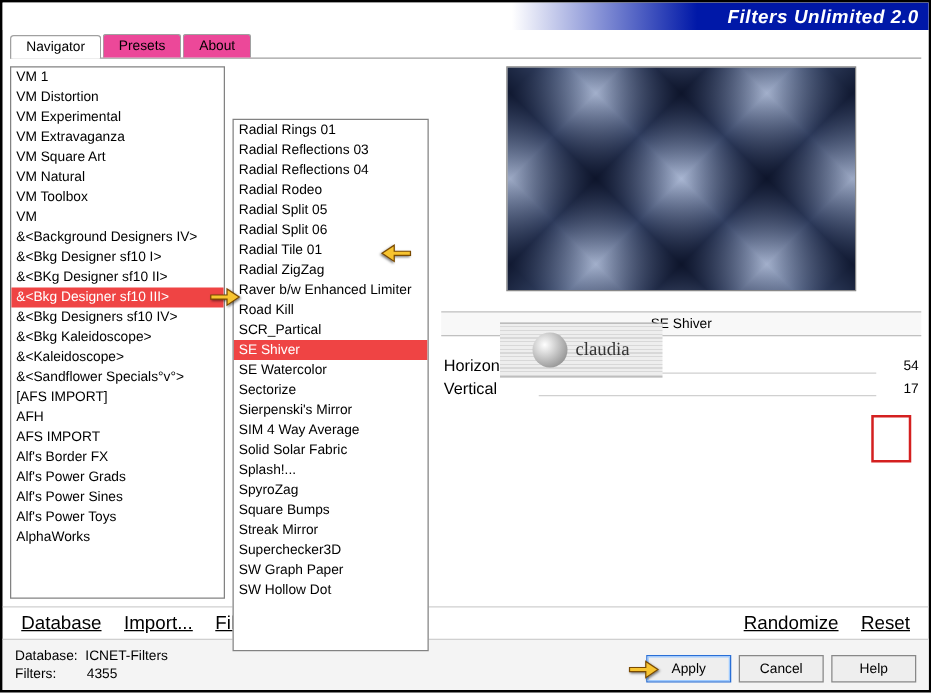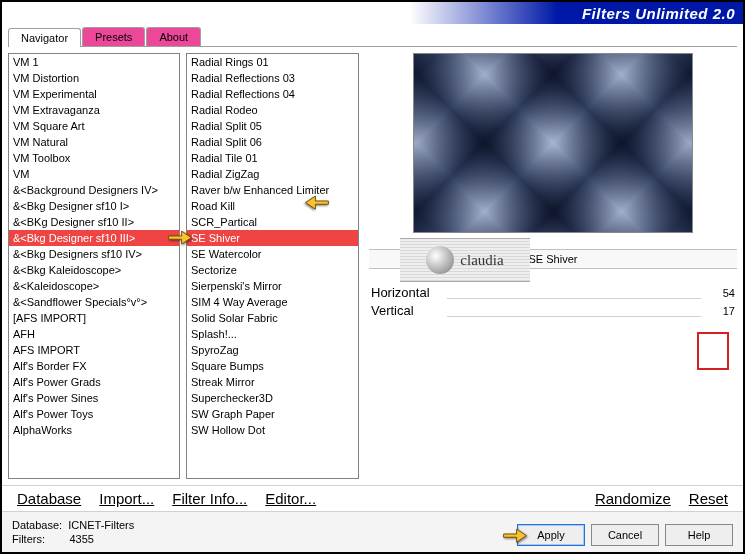--- a/index.html
+++ b/index.html
@@ -58,21 +58,21 @@
   }
   .listbox {
     border: 1px solid #828282;
     background: #fff;
     overflow-y: scroll;
     overflow-x: hidden;
     height: 100%;
     position: relative;
   }
   .listbox.left { width: 172px; }
-  .listbox.mid { width: 173px; }
+  .listbox.mid { width: 157px; margin-top: 42px; }
   .list-item {
     padding: 1px 4px;
     font-size: 11px;
     white-space: nowrap;
     cursor: pointer;
     line-height: 14px;
   }
   .list-item.selected {
     background: #ef4444;
     color: #fff;
@@ -175,21 +175,21 @@
     z-index: 50;
     pointer-events: none;
   }
   .hand svg { width: 100%; height: 100%; filter: drop-shadow(1px 1px 1px rgba(0,0,0,.5)); }
   .hand.h1 { left: 165px; top: 224px; }
   .hand.h2 { left: 302px; top: 189px; transform: scaleX(-1); }
   .hand.h3 { left: 500px; top: 522px; }
   
   .watermark {
     position: absolute;
-    left: 398px; top: 236px;
+    left: 398px; top: 256px;
     width: 130px; height: 44px;
     background: repeating-linear-gradient(0deg, #d8d8d8 0 1px, #eee 1px 3px);
     border-top: 1px solid #aaa;
     border-bottom: 1px solid #aaa;
     display: flex; align-items: center; justify-content: center;
     z-index: 45;
     pointer-events: none;
   }
   .watermark span {
     font-family: cursive;

